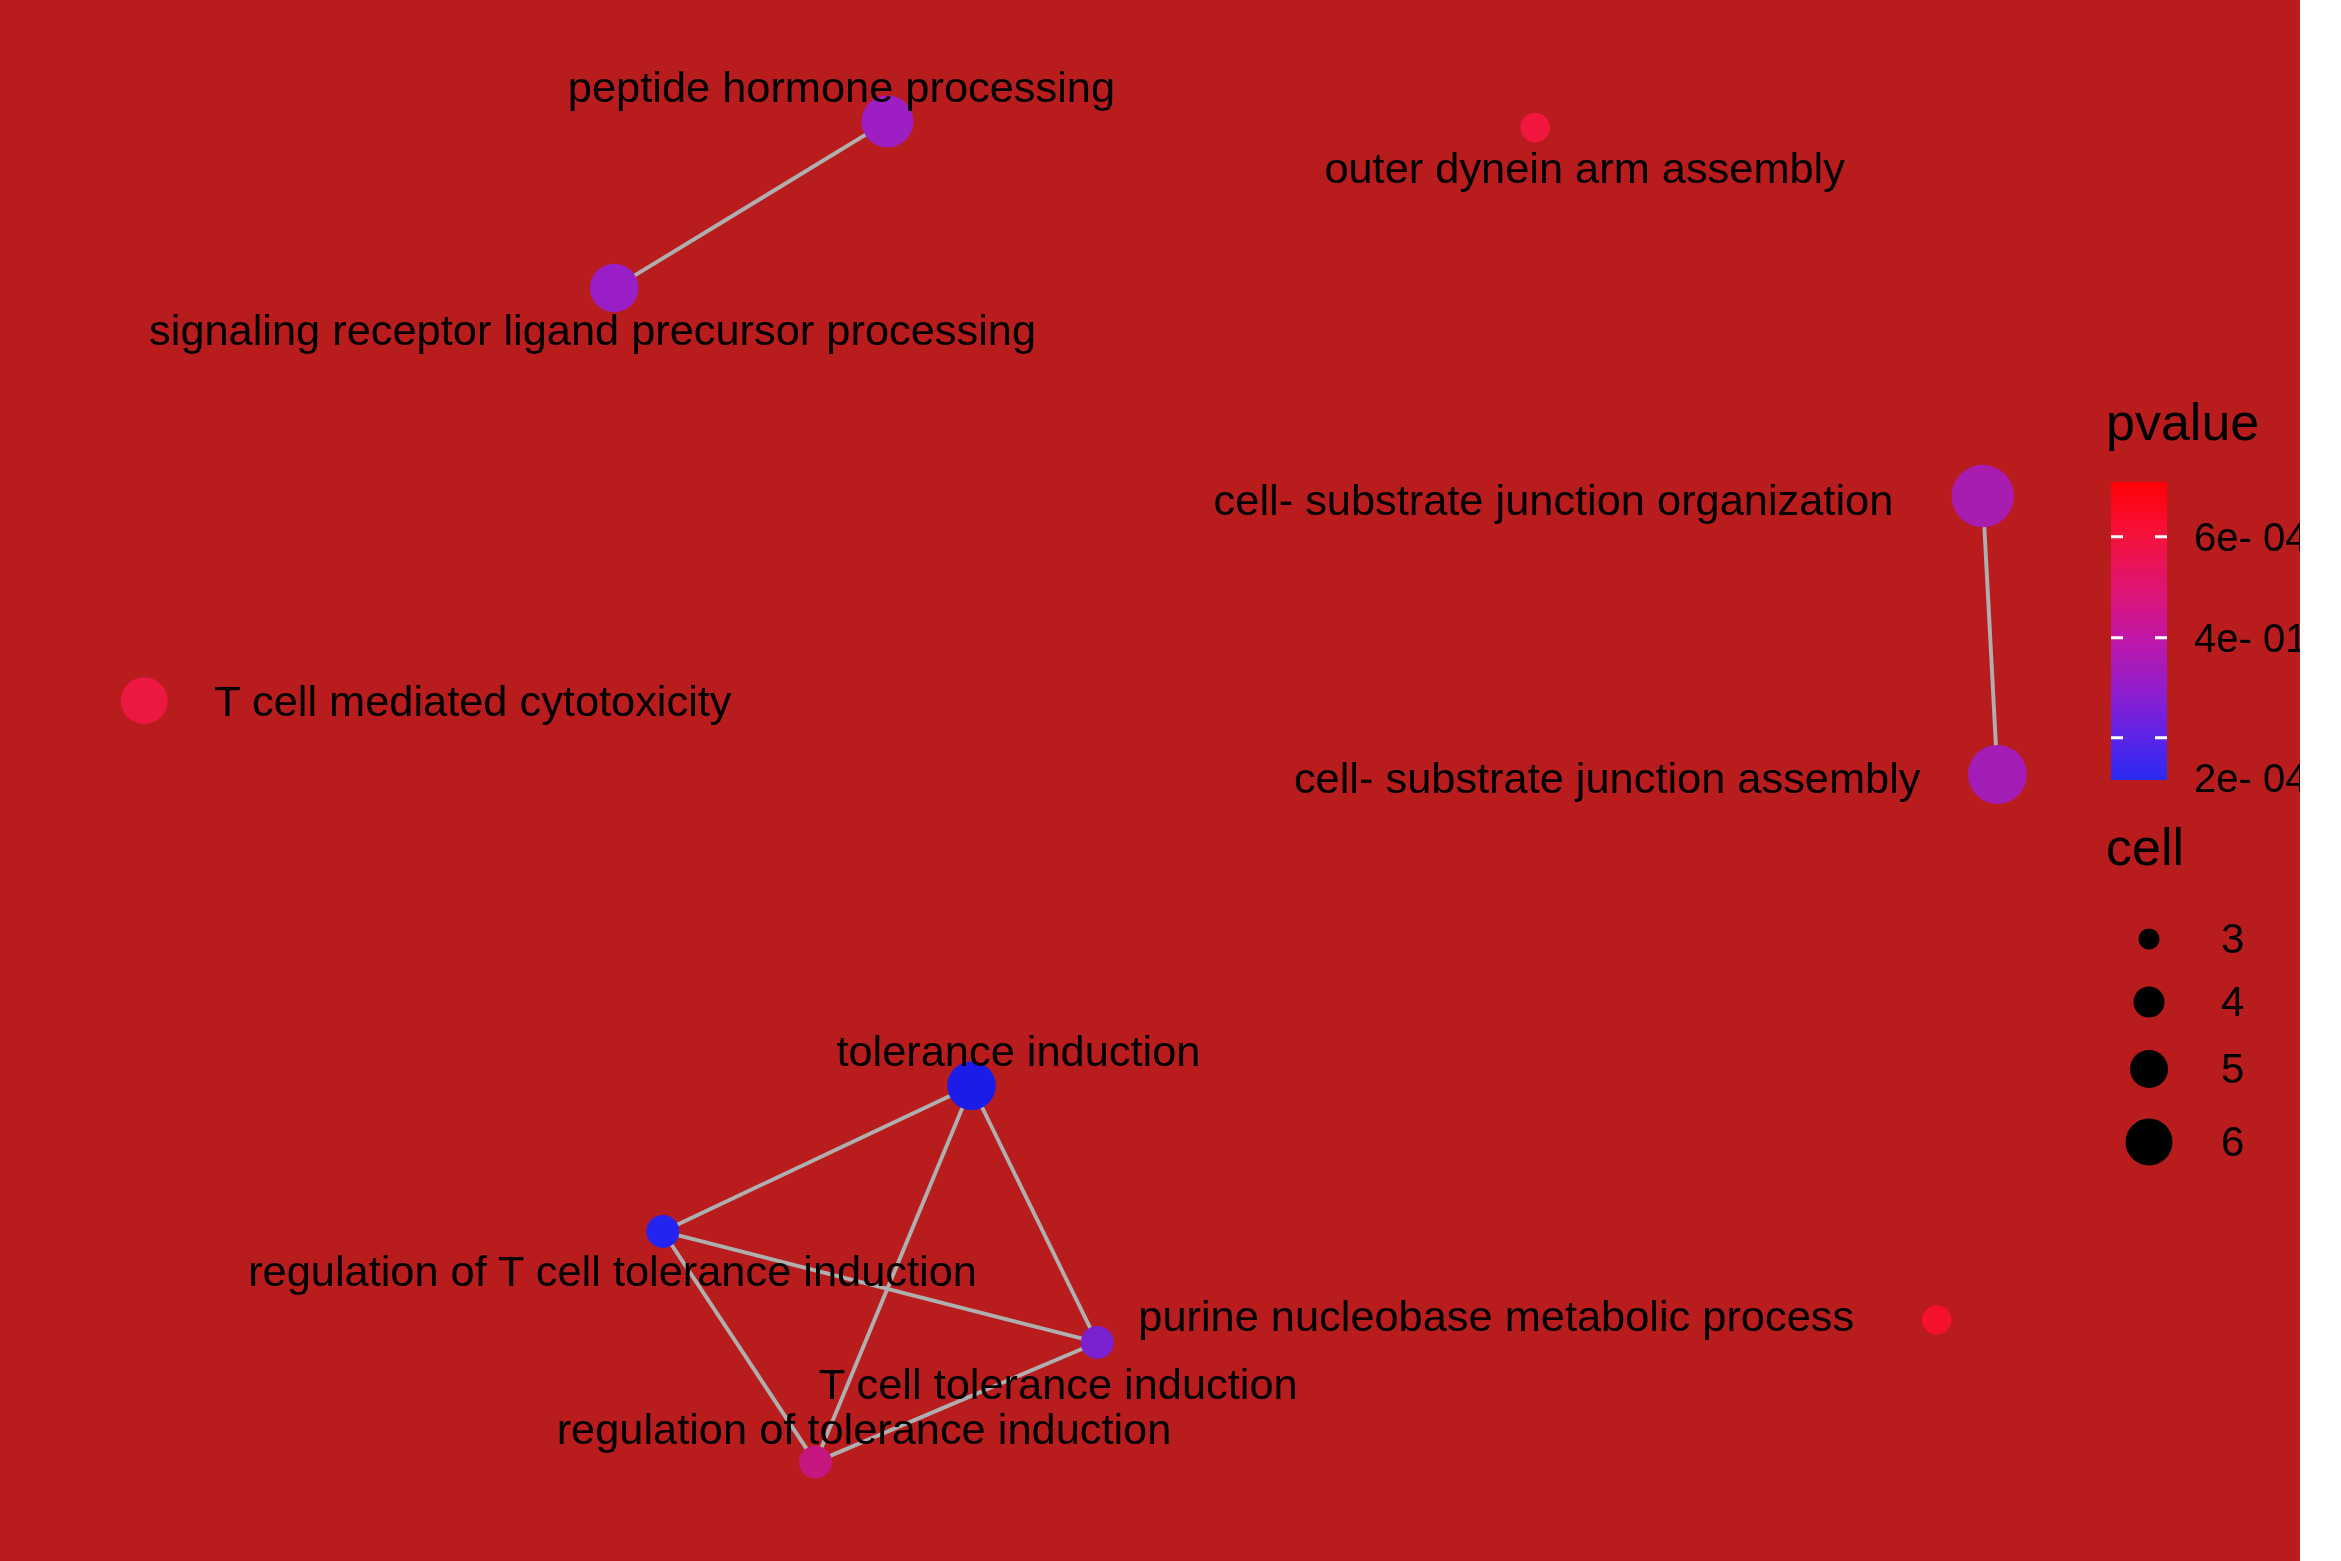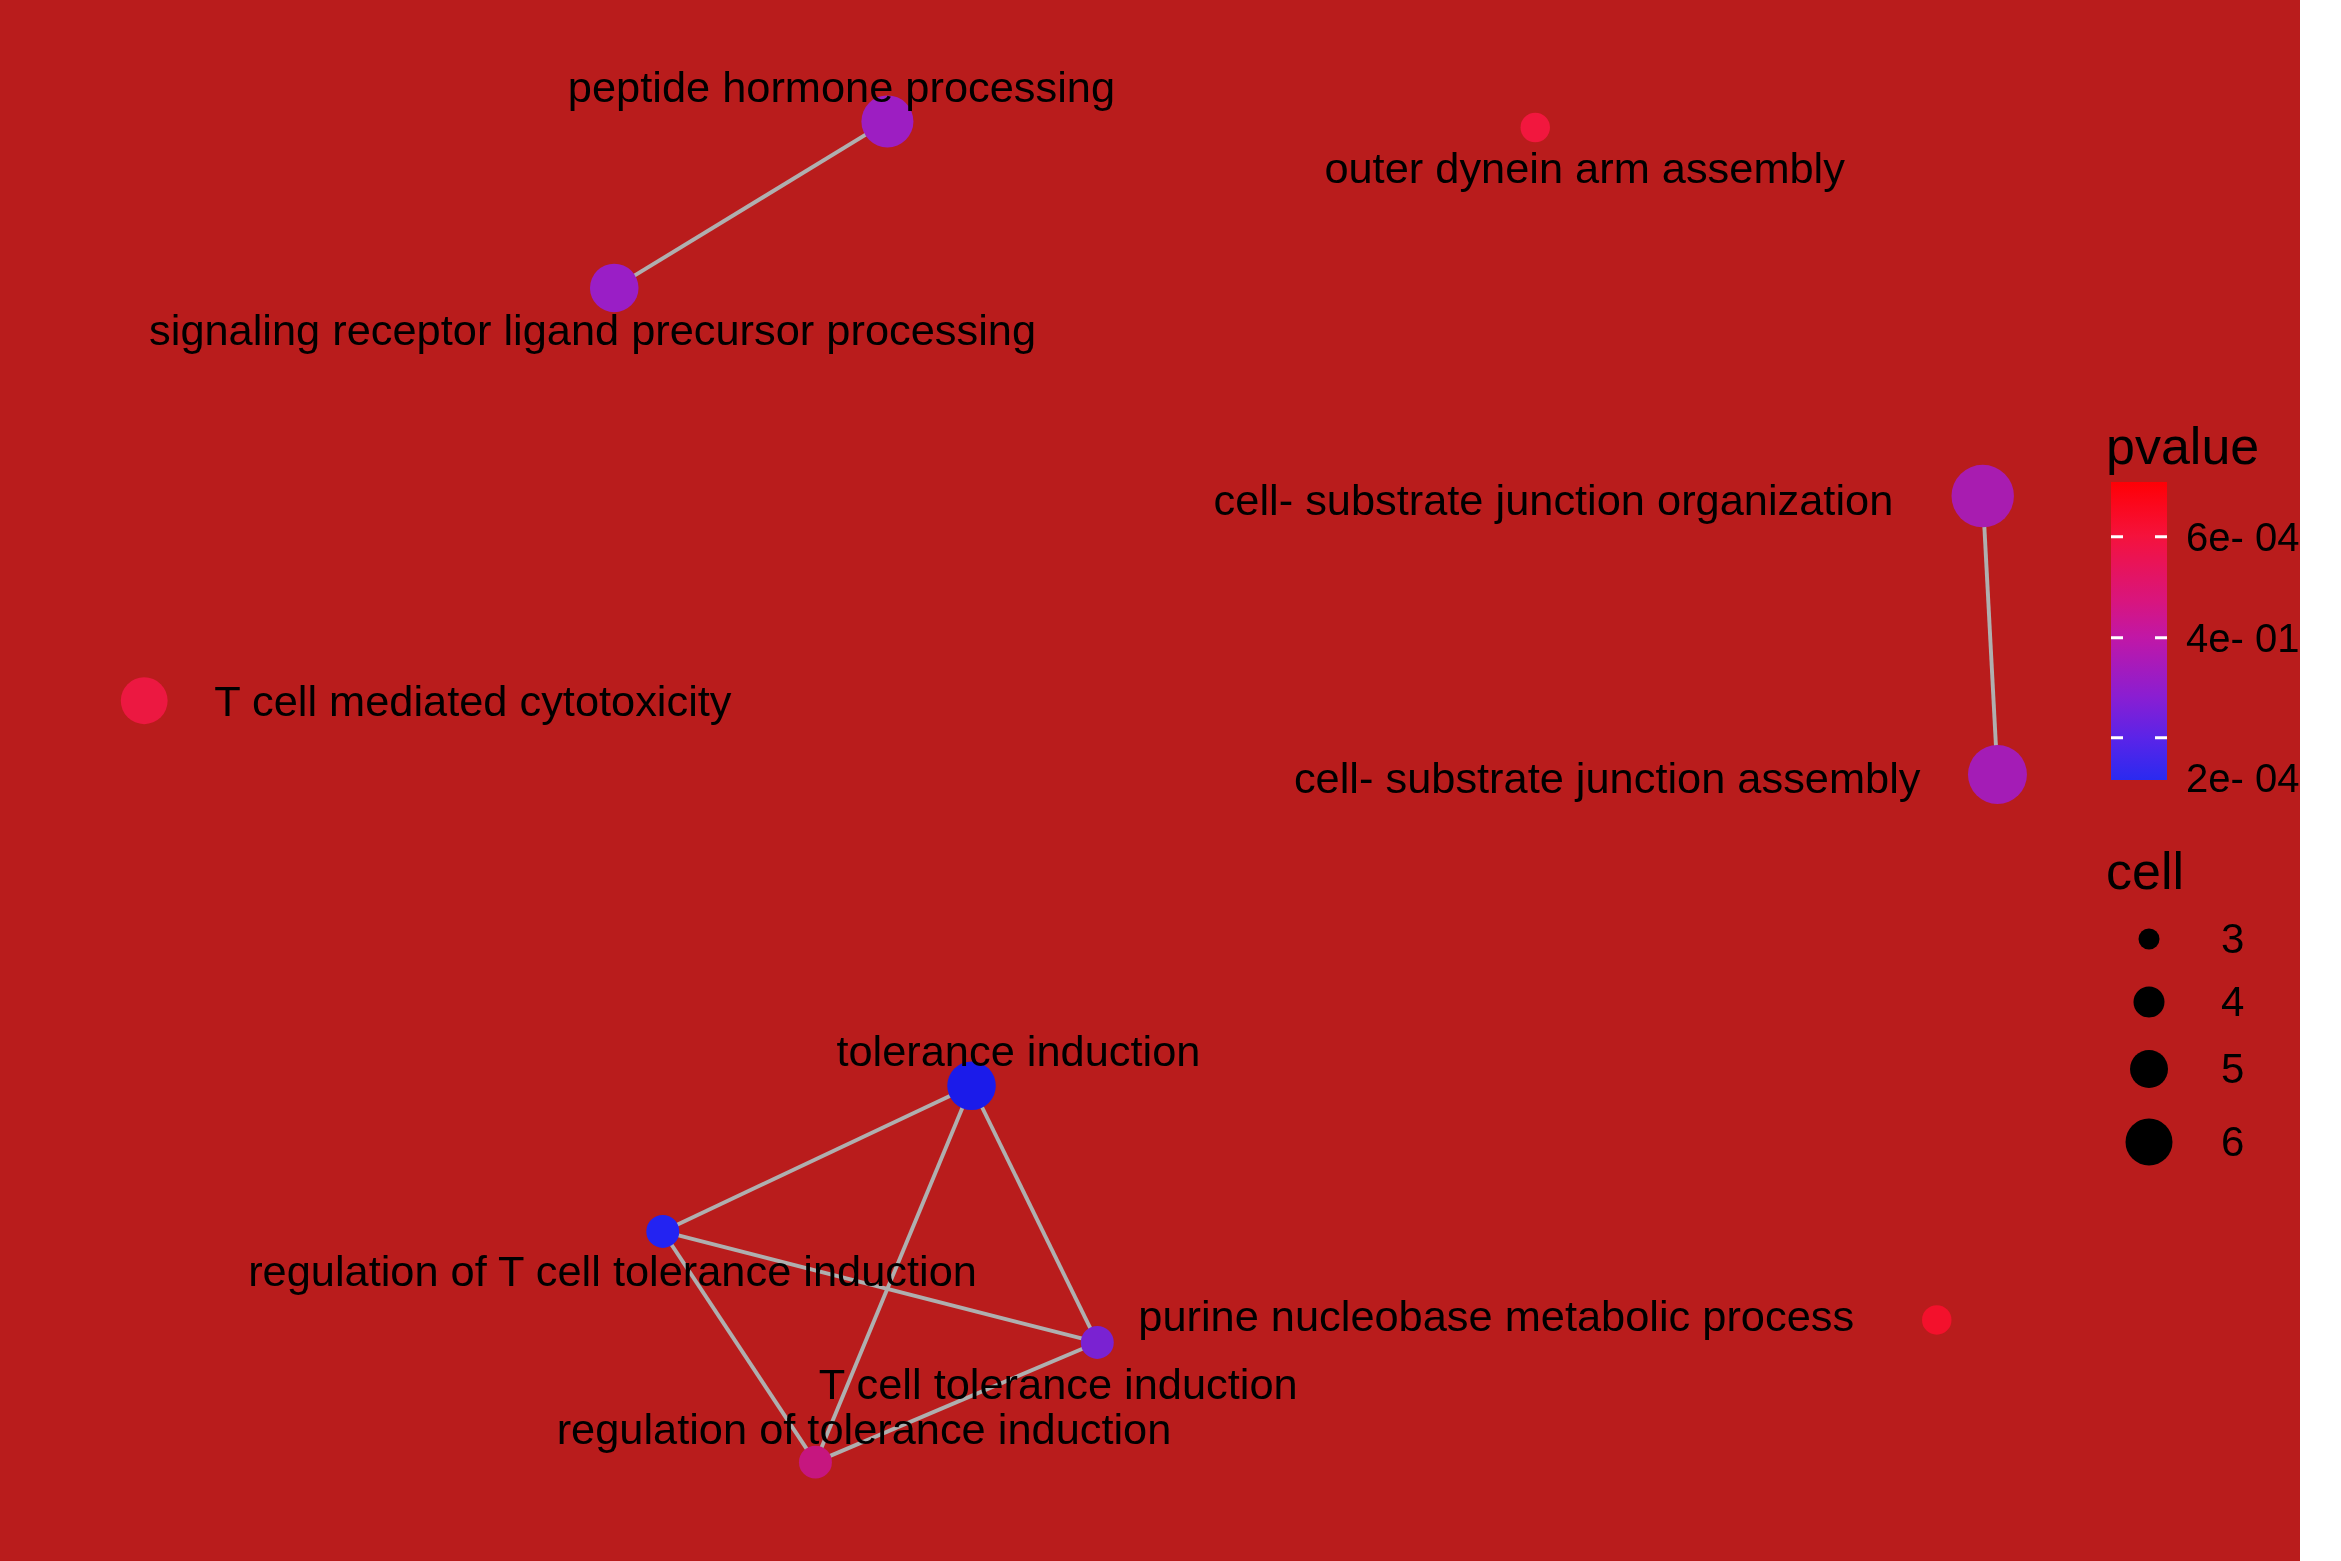--- a/index.html
+++ b/index.html
@@ -2,24 +2,24 @@
 <html style="font-size:14px"><head>
 <meta charset="utf-8">
 <style>
   html,body{margin:0;padding:0;}
   body{width:2342px;height:1561px;background:#ffffff;font-family:"Liberation Sans",sans-serif;}
   .figure{position:relative;width:2300px;height:1561px;background:#b91c1c;overflow:hidden;}
   #graph-svg{position:absolute;left:0;top:0;}
   .edge{stroke:#afafaf;stroke-width:4.5px;fill:none;}
   .node{stroke:none;}
   .node-label{font-size:50px;fill:#000000;}
-  .legend-title{position:absolute;font-size:52px;color:#000000;white-space:nowrap;margin-top:24px;}
+  .legend-title{position:absolute;font-size:52px;color:#000000;white-space:nowrap;}
   #gradient-bar{position:absolute;left:2111px;top:482px;width:56px;height:298px;}
   #pvalue-tick-labels{position:absolute;left:2186px;top:482px;width:200px;height:298px;}
-  .tick-label{position:absolute;left:0;transform:translateY(-50%);font-size:40px;color:#000000;white-space:nowrap;text-align:right;}
+  .tick-label{position:absolute;left:8px;transform:translateY(-50%);font-size:40px;color:#000000;white-space:nowrap;text-align:right;}
   .tick-mark{position:absolute;height:3.5px;width:12px;background:#ffffff;transform:translateY(-50%);}
   .tick-mark.left{left:0;}
   .tick-mark.right{right:0;}
   #size-entries{position:absolute;left:0;top:0;width:2342px;height:1561px;}
   .size-circle{position:absolute;background:#000000;border-radius:50%;transform:translate(-50%,-50%);}
   .size-label{position:absolute;transform:translateY(-50%);font-size:42px;color:#000000;}
 </style>
 </head>
 <body>
 

